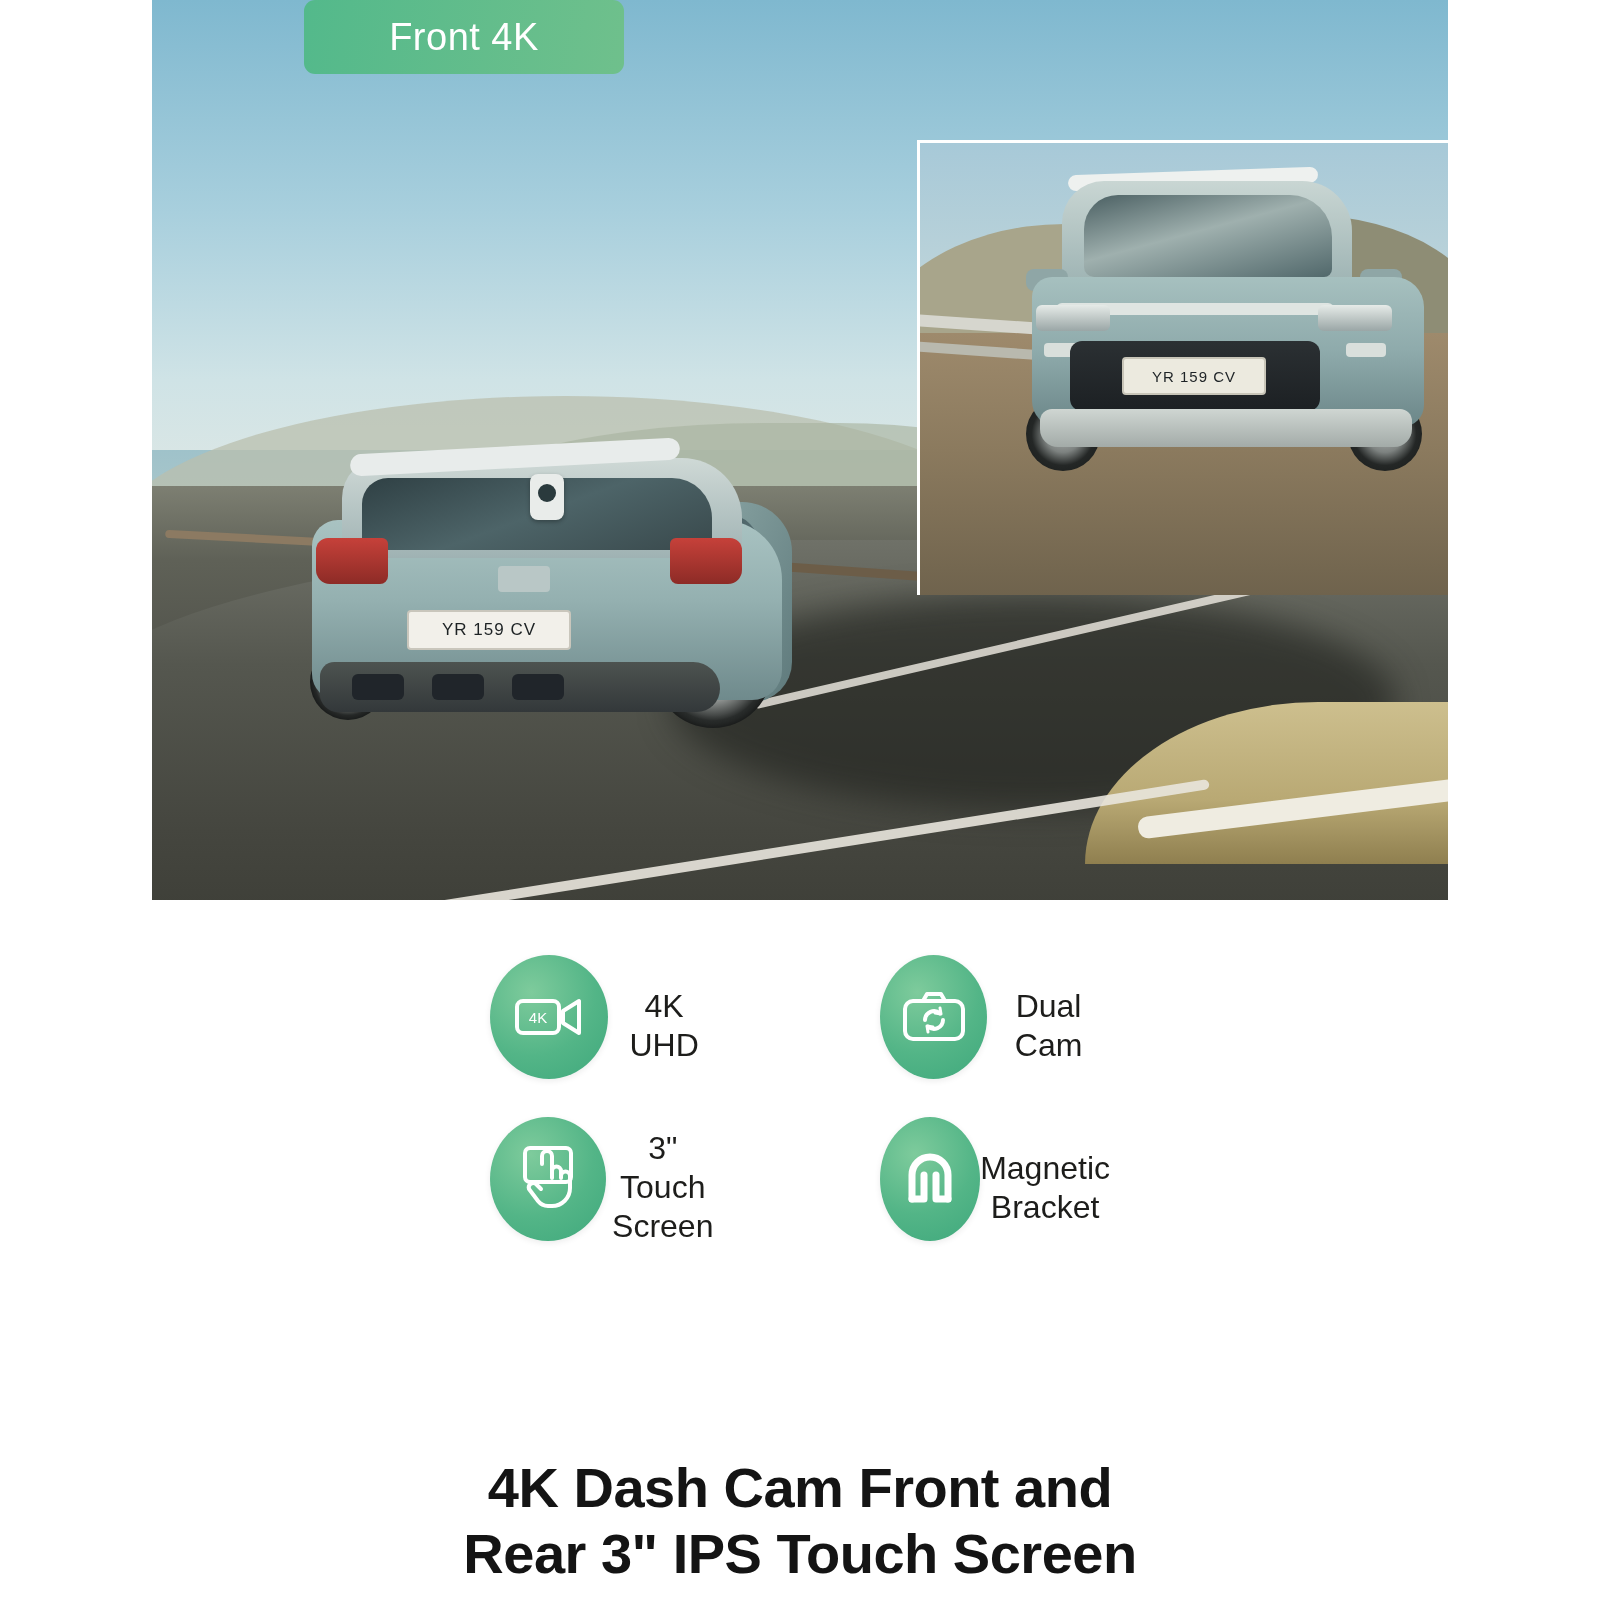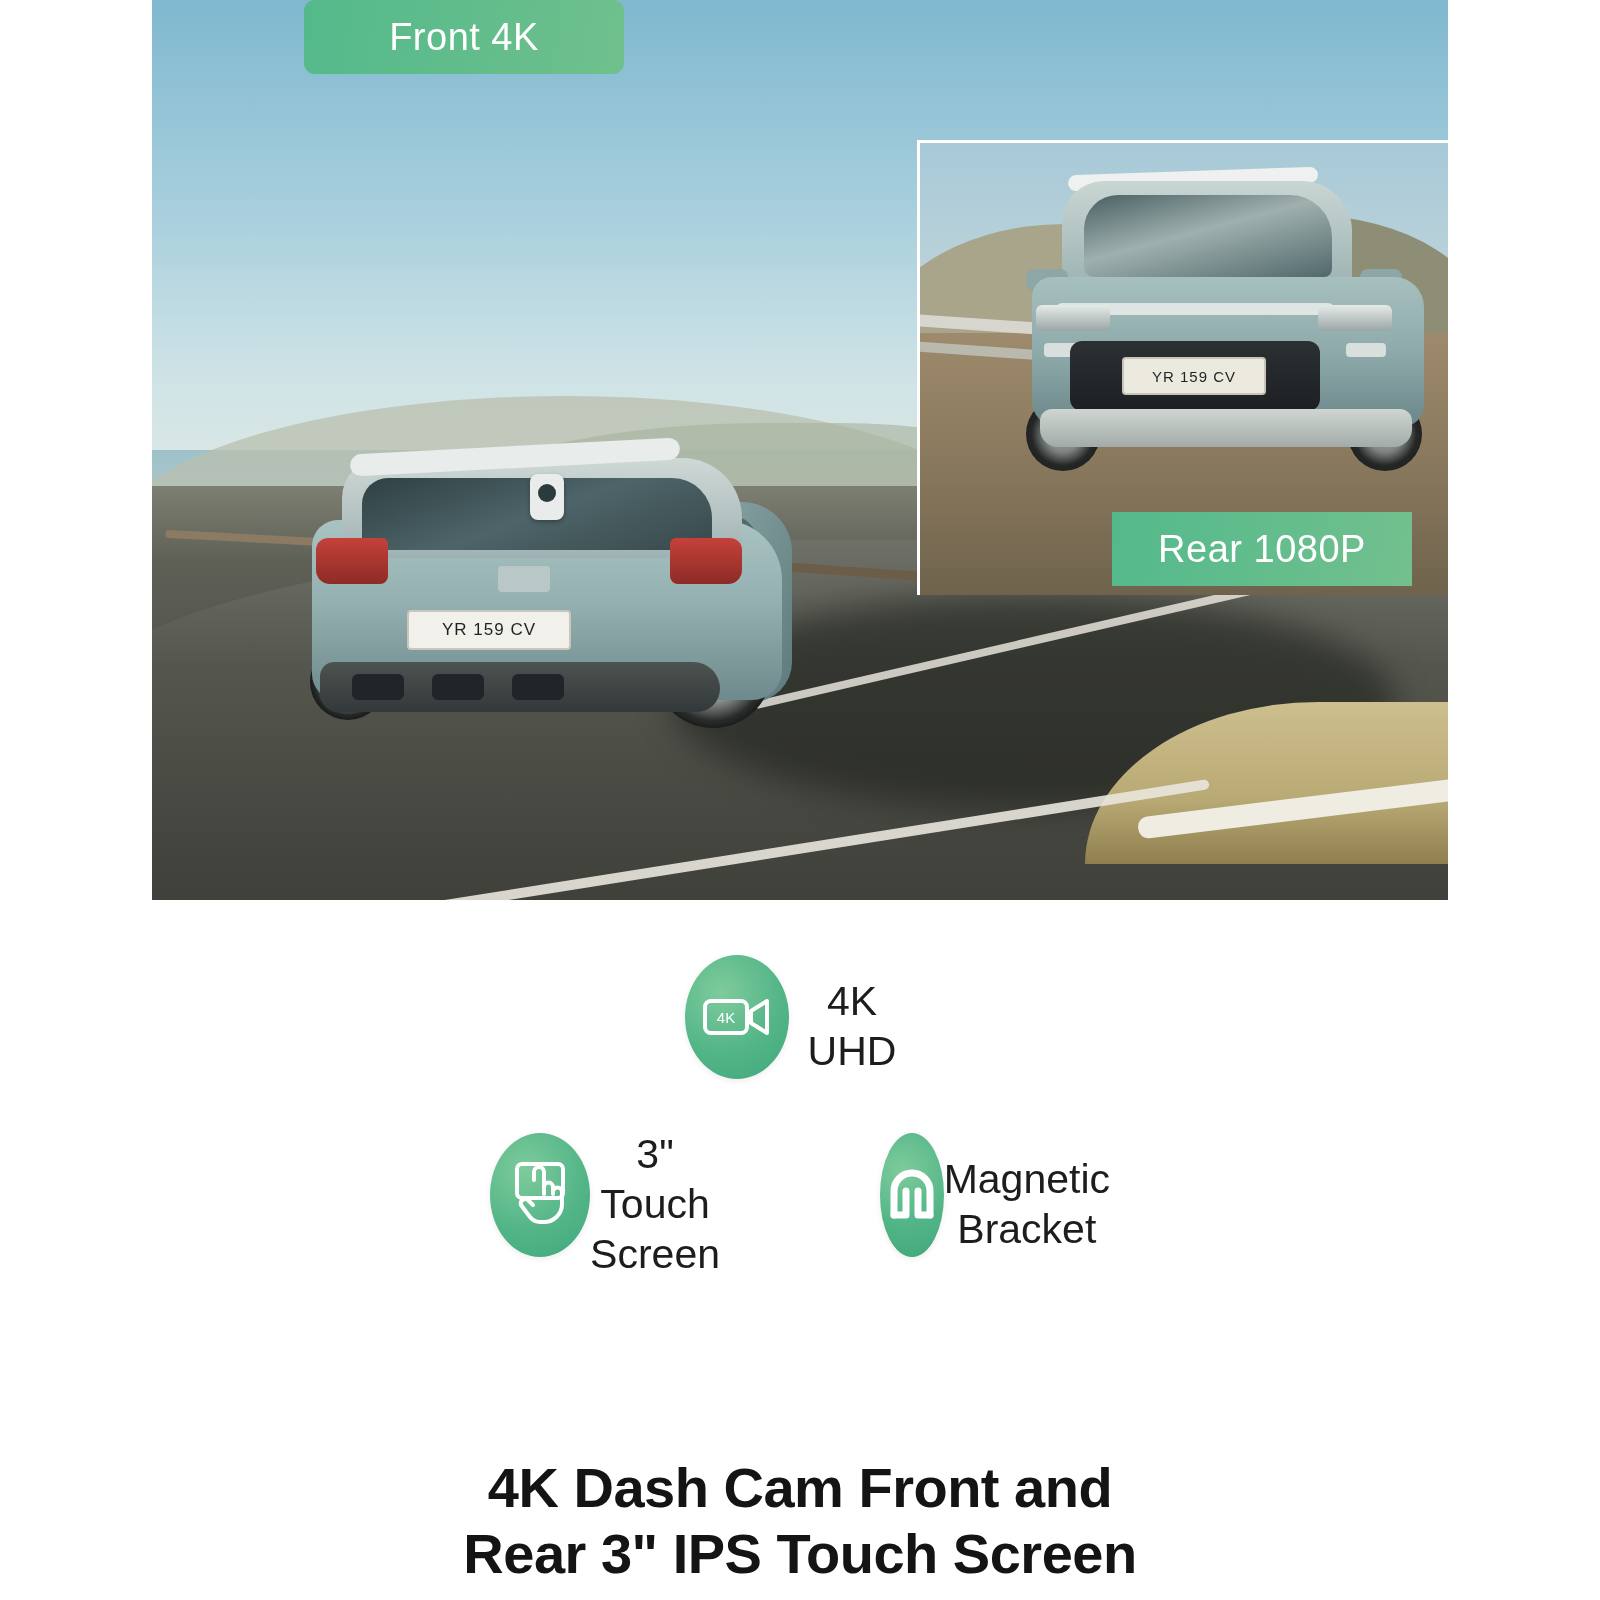--- a/index.html
+++ b/index.html
@@ -429,21 +429,21 @@
     height: 124px;
     border-radius: 50%;
     background: radial-gradient(circle at 35% 30%, #7ecb9c 0%, #53b587 55%, #3fa87c 100%);
     display: flex;
     align-items: center;
     justify-content: center;
     box-shadow: 0 2px 6px rgba(0,0,0,.08);
   }
   .feat-label {
     margin-top: 18px;
-    font-size: 41px;
+    font-size: 32px;
     color: #1d1d1b;
     text-align: center;
     line-height: 1.22;
     font-family: "Liberation Sans", sans-serif;
   }
 
   
   .title {
     position: absolute;
     left: 0;
@@ -518,38 +518,49 @@
       <div class="cf-lamp-r"></div>
       <div class="cf-drl-l"></div>
       <div class="cf-drl-r"></div>
       <div class="cf-grille"></div>
       <div class="cf-plate">YR 159 CV</div>
       <div class="cf-bumper"></div>
     </div>
   </div>
 
   <div class="label label-front">Front 4K</div>
-  <div class="label label-rear">Rear 1080P</div>
 </div>
 
 <div class="features">
 
   <div class="feat-row">
 
     <div class="feat">
       <div class="feat-circle">
         <svg width="72" height="52" viewBox="0 0 72 52" fill="none">
           <rect x="4" y="10" width="42" height="32" rx="6" stroke="#ffffff" stroke-width="4"></rect>
           <path d="M50 20 L66 10 L66 42 L50 32 Z" stroke="#ffffff" stroke-width="4" stroke-linejoin="round" fill="none"></path>
           <text x="25" y="32" font-size="15" fill="#ffffff" text-anchor="middle" font-family="Liberation Sans, sans-serif">4K</text>
         </svg>
       </div>
       <div class="feat-label">4K UHD</div>
     </div>
 
+    <div class="feat">
+      <div class="feat-circle">
+        <svg width="66" height="56" viewBox="0 0 66 56" fill="none">
+          <rect x="4" y="12" width="58" height="38" rx="8" stroke="#ffffff" stroke-width="4"></rect>
+          <path d="M22 12 L26 5 L40 5 L44 12" stroke="#ffffff" stroke-width="4" stroke-linejoin="round" fill="none"></path>
+          <path d="M24 31 a9 9 0 0 1 15 -6.5 M42 31 a9 9 0 0 1 -15 6.5" stroke="#ffffff" stroke-width="4" fill="none" stroke-linecap="round"></path>
+          <path d="M39 19 l1 6 l-6 -1" stroke="#ffffff" stroke-width="3" fill="none" stroke-linecap="round" stroke-linejoin="round"></path>
+          <path d="M27 43 l-1 -6 l6 1" stroke="#ffffff" stroke-width="3" fill="none" stroke-linecap="round" stroke-linejoin="round"></path>
+        </svg>
+      </div>
+      <div class="feat-label">Dual Cam</div>
+    </div>
 
 
   </div>
 
   <div class="feat-row">
 
 
     <div class="feat">
       <div class="feat-circle">
         <svg width="62" height="70" viewBox="0 0 62 70" fill="none">

